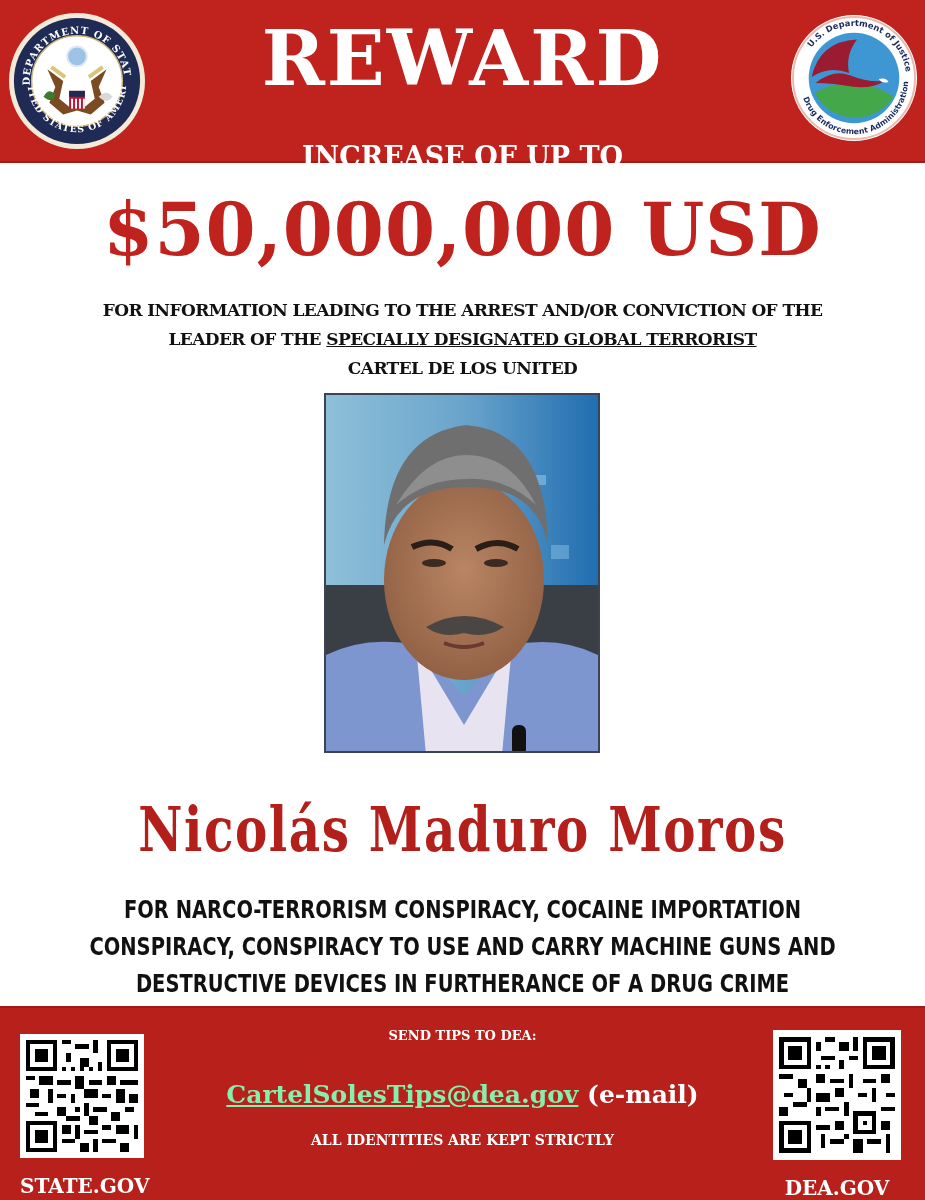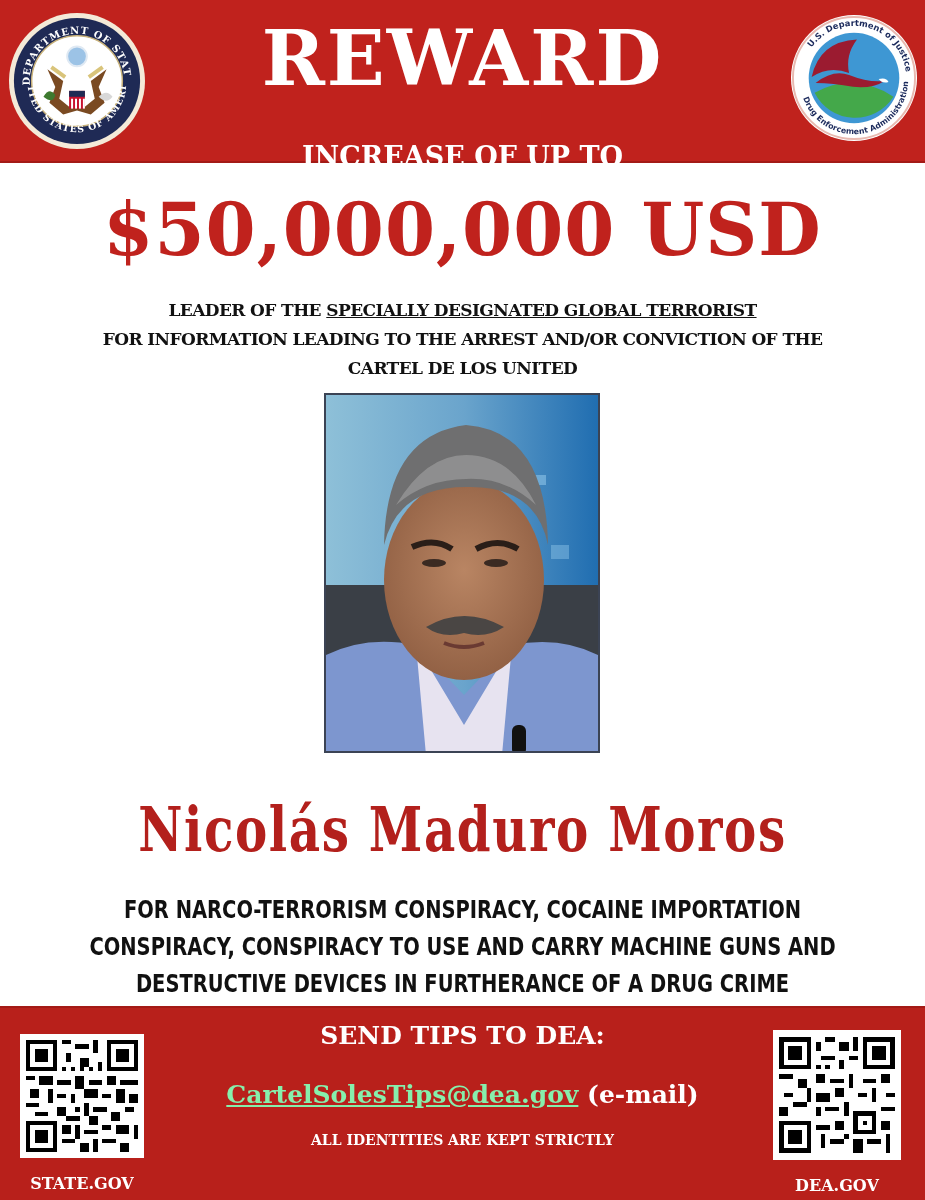--- a/index.html
+++ b/index.html
@@ -67,29 +67,29 @@
     border-top: 2px solid #a31a16;
   }
   .qr {
     position: absolute; width: 124px; height: 124px; background: #ffffff; padding: 6px;
   }
   .qr.left { left: 20px; top: 26px; }
   .qr.right { left: 773px; top: 22px; width: 128px; height: 130px; }
   .qr svg { width: 100%; height: 100%; display: block; }
   .qr-label {
     position: absolute; color: #ffffff; font-family: "DejaVu Serif", serif;
-    font-weight: bold; font-size: 16px; text-align: center;
+    font-weight: bold; font-size: 20px; text-align: center;
   }
   .qr-label.left { left: 20px; width: 124px; top: 166px; }
   .qr-label.right { left: 773px; width: 128px; top: 168px; }
 
   .tips-title {
     position: absolute; left: 0; right: 0; top: 14px; text-align: center;
     color: #ffffff; font-family: "DejaVu Serif", serif; font-weight: bold;
-    font-size: 25px; line-height: 28px;
+    font-size: 13px; line-height: 28px;
   }
   .tips-email {
     position: absolute; left: 0; right: 0; top: 70px; text-align: center;
     color: #ffffff; font-family: "DejaVu Serif", serif; font-weight: bold;
     font-size: 25px; line-height: 34px;
   }
   .tips-email a { color: #86efac; text-decoration: underline; margin-top: 12px; }
   .tips-note {
     position: absolute; left: 0; right: 0; top: 118px; text-align: center;
     color: #ffffff; font-family: "DejaVu Serif", serif; font-weight: bold;
@@ -150,22 +150,22 @@
       <text font-family="DejaVu Sans, sans-serif" font-size="8" font-weight="bold" fill="#1b2a5c">
         <textPath href="#deaBot" startOffset="55%" text-anchor="middle">Drug Enforcement Administration</textPath>
       </text>
     </svg>
   </div>
 </div>
 
 <div class="amount">$50,000,000 USD</div>
 
 <div class="info">
+  <div>FOR INFORMATION LEADING TO THE ARREST AND/OR CONVICTION OF THE</div>
   <div><span>LEADER OF THE </span><span class="u">SPECIALLY DESIGNATED GLOBAL TERRORIST</span></div>
-  <div>FOR INFORMATION LEADING TO THE ARREST AND/OR CONVICTION OF THE</div>
   <div>CARTEL DE LOS UNITED</div>
 </div>
 
 <div class="photo">
   <svg viewBox="0 0 276 360" width="276" height="360" preserveAspectRatio="none">
     <defs>
       <linearGradient id="bg" x1="0" y1="0" x2="1" y2="0">
         <stop offset="0" stop-color="#8ec0d8"></stop>
         <stop offset="0.5" stop-color="#6aa4cc"></stop>
         <stop offset="1" stop-color="#1e6cb0"></stop>

